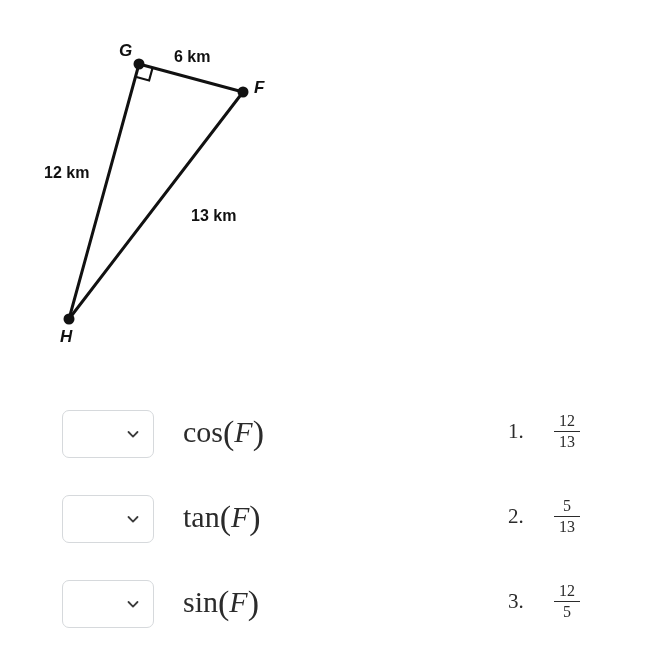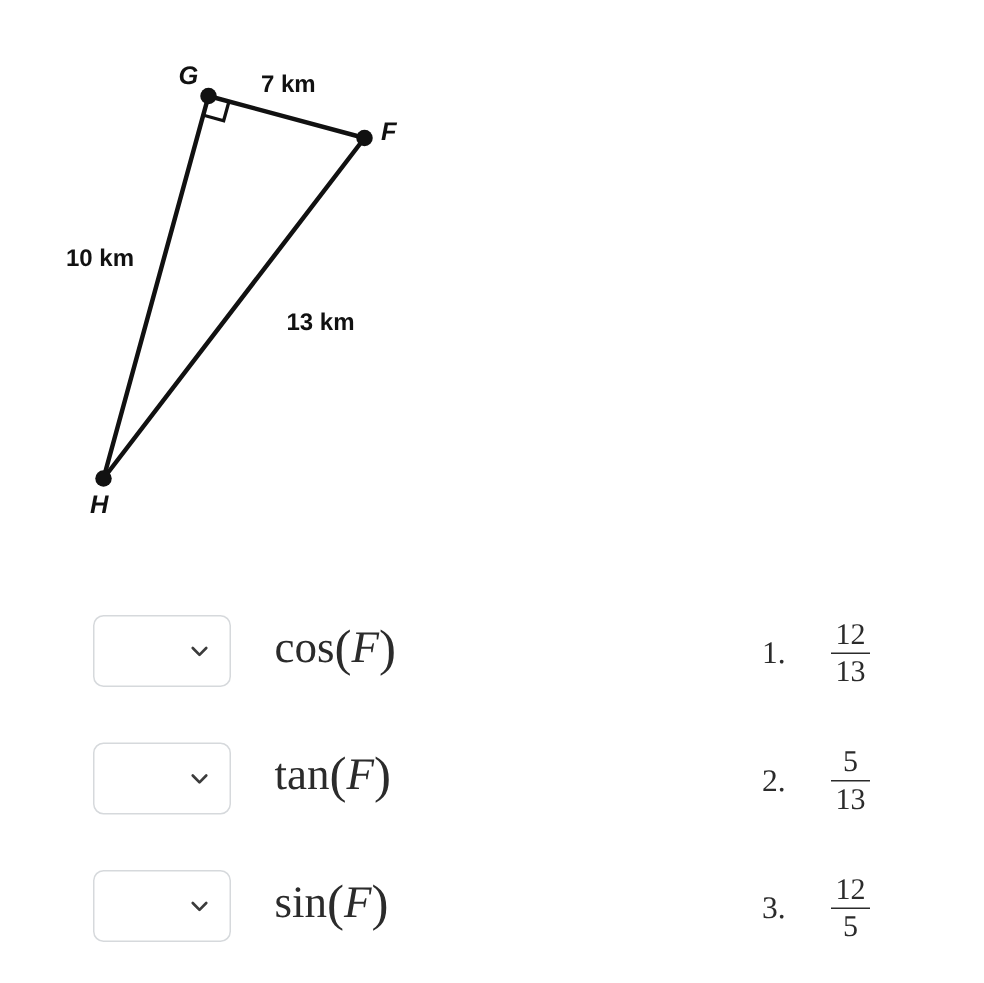--- a/index.html
+++ b/index.html
@@ -127,21 +127,21 @@
     font-size: 21px;
     color: #2b2b2b;
     width: 34px;
     display: inline-block;
   }
   .frac {
     display: inline-flex;
     flex-direction: column;
     align-items: center;
     font-family: "Liberation Serif", "DejaVu Serif", serif;
-    font-size: 20px;
+    font-size: 16px;
     color: #2b2b2b;
     line-height: 1.12;
     margin-left: 12px;
   }
   .frac .num {
     padding: 0 3px 1px 3px;
   }
   .frac .bar {
     display: block;
     width: 100%;
@@ -170,22 +170,22 @@
 
     <circle cx="139" cy="64" r="5.5" fill="#111111"></circle>
     <circle cx="243" cy="92" r="5.5" fill="#111111"></circle>
     <circle cx="69" cy="319" r="5.5" fill="#111111"></circle>
   </svg>
 
   <div class="fig-label vertex-label" style="left:119px; top:41px;">G</div>
   <div class="fig-label vertex-label" style="left:254px; top:78px;">F</div>
   <div class="fig-label vertex-label" style="left:60px; top:327px;">H</div>
 
-  <div class="fig-label side-label" style="left:174px; top:48px;">7 km</div>
-  <div class="fig-label side-label" style="left:44px; top:164px;">10 km</div>
+  <div class="fig-label side-label" style="left:174px; top:48px;">6 km</div>
+  <div class="fig-label side-label" style="left:44px; top:164px;">12 km</div>
   <div class="fig-label side-label" style="left:157px; top:207px;margin-left:34px;">13 km</div>
 </div>
 
 <div id="answer-area">
 
   <div class="match-row" style="top:16px;">
     <div class="dropdown">
       <span class="dd-value"></span>
       <span class="chev">
         <svg width="12" height="12" viewBox="0 0 12 12">

